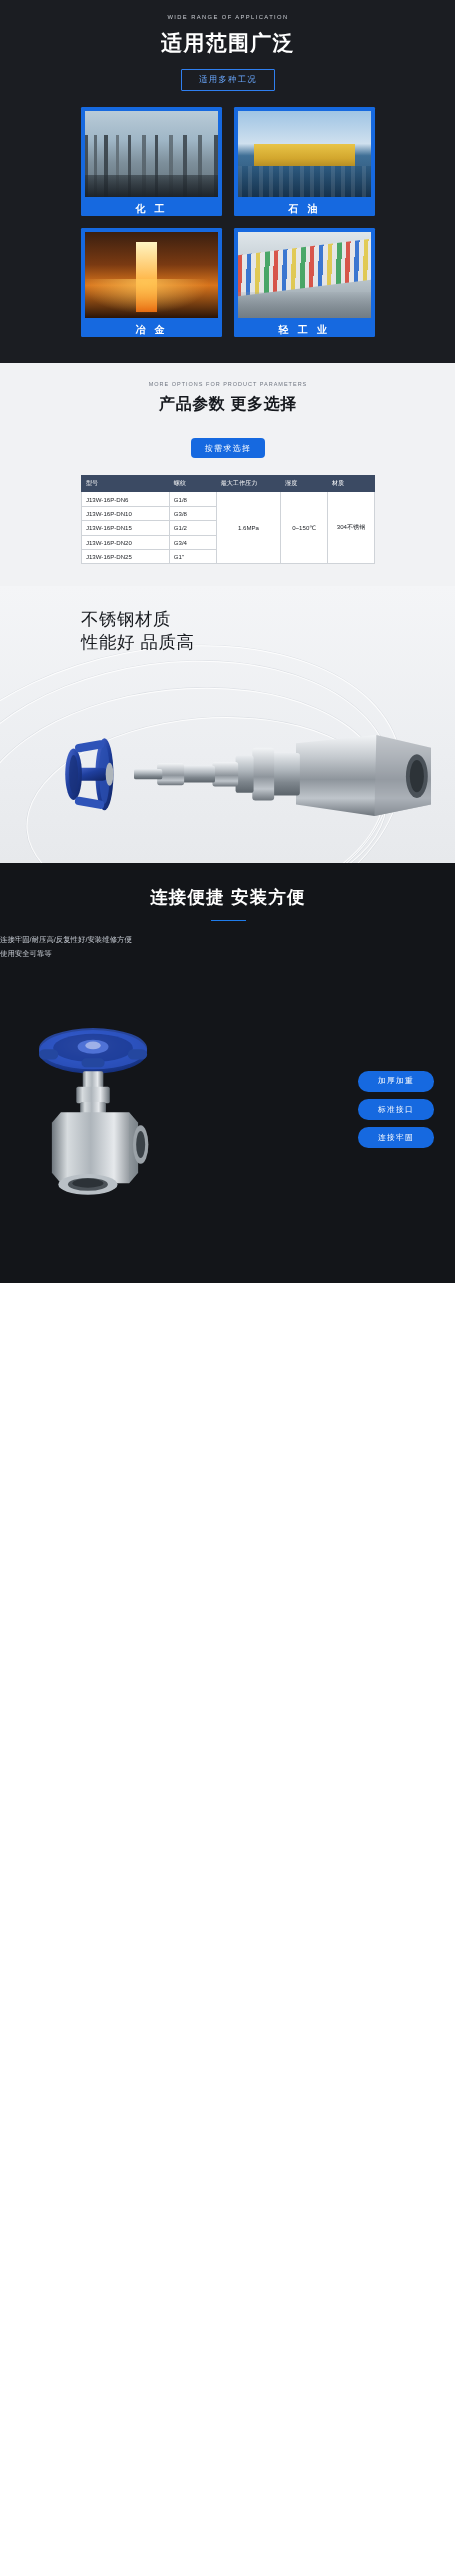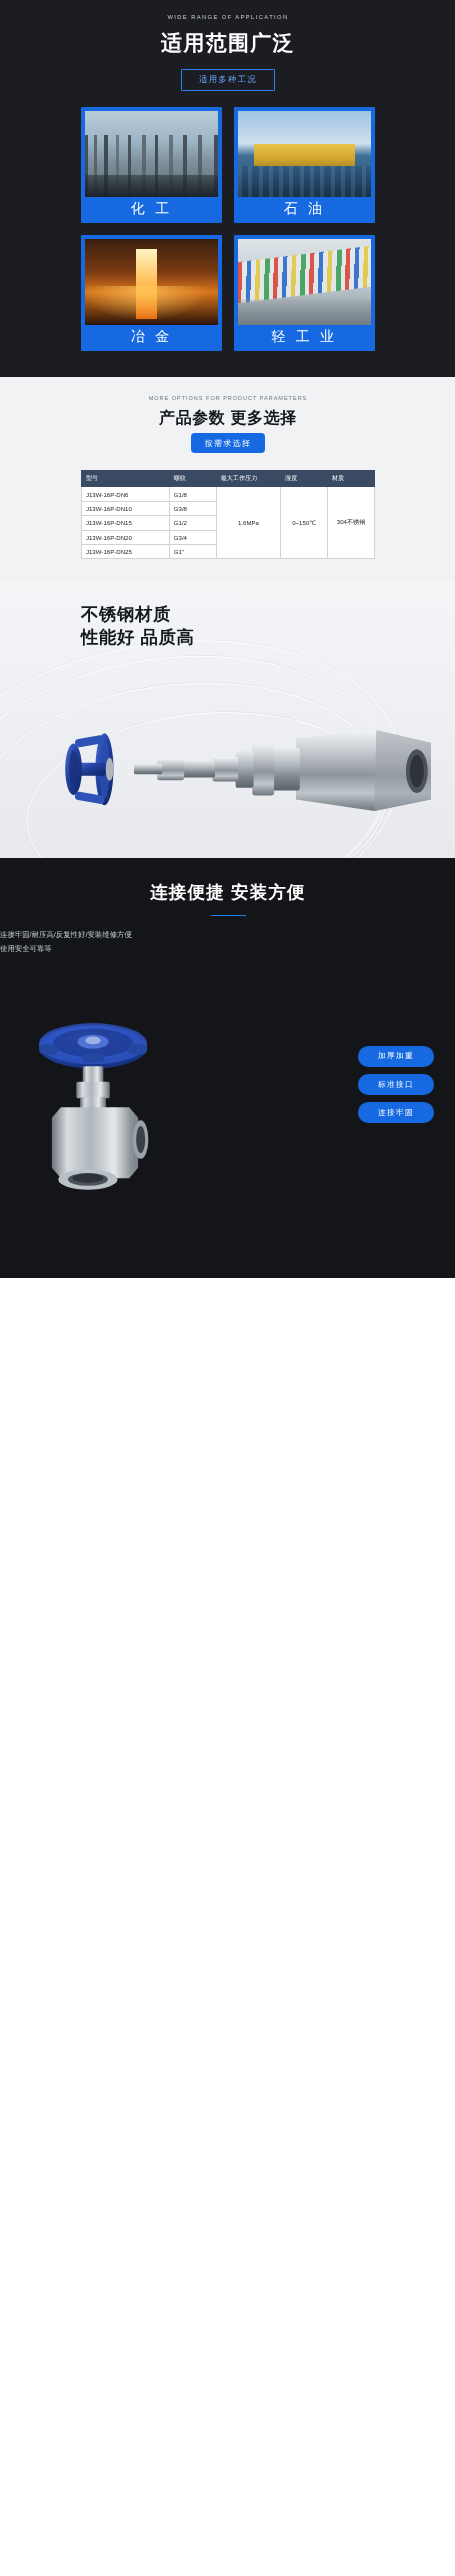--- a/index.html
+++ b/index.html
@@ -57,25 +57,25 @@
   }
   .card-img {
     width: 100%;
     height: 86px;
     position: relative;
     overflow: hidden;
   }
   .card-label {
     text-align: center;
     color: #ffffff;
-    font-size: 14px;
+    font-size: 10px;
     letter-spacing: 3.2px;
     line-height: 23px;
-    height: 26px;
-    font-weight: 400;
+    height: 19px;
+    font-weight: 700;
   }
 
   
   .img-chem {
     background:
       linear-gradient(180deg, #b9cbd8 0%, #9fb6c6 34%, #7d8f9b 60%, #5d6b74 100%);
   }
   .img-chem::before {
     content: "";
     position: absolute; left: 0; right: 0; bottom: 0; height: 72%;
@@ -163,21 +163,21 @@
     font-size: 5.5px;
     letter-spacing: 1px;
     margin-bottom: 7.7px;
   }
   .param-title {
     text-align: center;
     color: #15181d;
     font-size: 16px;
     font-weight: bold;
     letter-spacing: 0.6px;
-    margin-bottom: 4px;
+    margin-bottom: 23px;
   }
   .pill-blue {
     display: inline-block;
     background: #1669e0;
     color: #fff;
     font-size: 8px;
     letter-spacing: 1.3px;
     padding: 4.5px 14px;
     border-radius: 4px;
   }
@@ -206,21 +206,21 @@
     background: linear-gradient(180deg, #f4f5f7 0%, #eceef1 60%, #e7e9ec 100%);
     padding: 22px 0 0 0;
     position: relative;
     overflow: hidden;
     height: 277px;
   }
   .mat-inner { width: 294px; margin: 0 auto; position: relative; z-index: 3; }
   .mat-h1 {
     color: #15181d;
     font-size: 17.4px;
-    font-weight: bold;
+    font-weight: normal;
     letter-spacing: 0.6px;
     line-height: 1.32;
   }
   .mat-sub {
     margin-top: 10.3px;
     color: #3c4149;
     font-size: 7.4px;
     line-height: 1.85;
   }
   .swoosh {
@@ -263,21 +263,21 @@
   }
   .conn-sub {
     text-align: left;
     color: #c6cbd3;
     font-size: 7.4px;
     line-height: 1.9;
   }
   .tag-col {
     position: absolute;
     right: 22px;
-    top: 188px;
+    top: 208px;
     display: flex;
     flex-direction: column;
     gap: 7.7px;
     z-index: 5;
   }
   .tag {
     background: #1669e0;
     color: #fff;
     font-size: 7.7px;
     letter-spacing: 1.3px;

